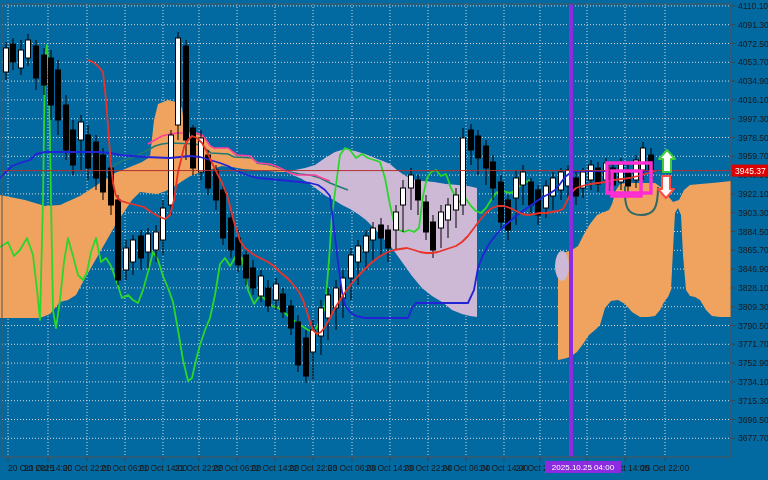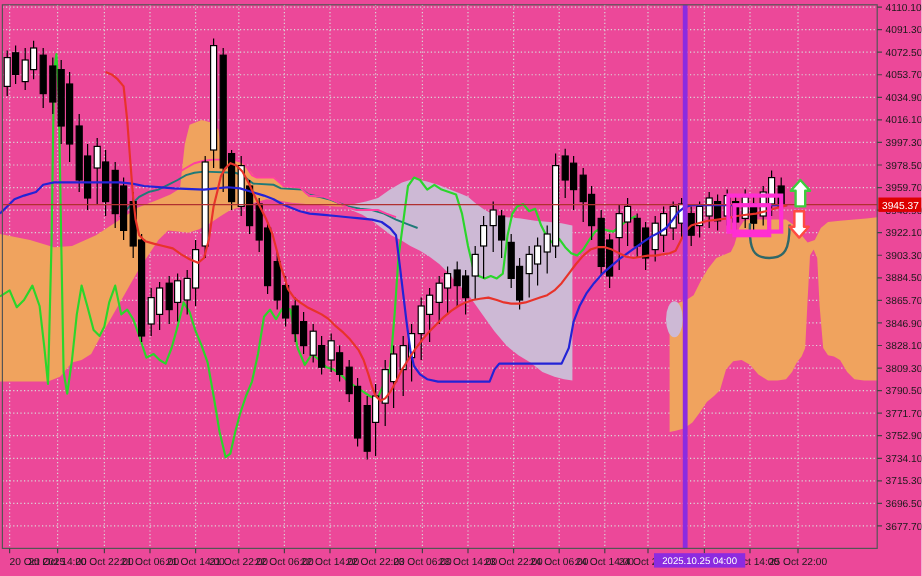--- a/index.html
+++ b/index.html
@@ -1,16 +1,16 @@
 <!DOCTYPE html>
 <html><head>
 <meta charset="utf-8">
 <style>
   html,body{margin:0;padding:0;background:#fff;}
-  #screen{position:relative;width:768px;height:480px;background:#ec4899;overflow:hidden;
+  #screen{position:relative;width:768px;height:480px;background:#0369a1;overflow:hidden;
           font-family:"Liberation Sans",sans-serif;}
   svg text{font-family:"Liberation Sans",sans-serif;}
 </style>
 </head>
 <body>
 
 <div id="screen">
   <svg id="chart" width="768" height="480" viewBox="0 0 768 480">
     <g id="g-grid">
         <line x1="2" x2="731" y1="5.9" y2="5.9" stroke="#d9d9d9" stroke-width="1" stroke-dasharray="1 2"></line>

